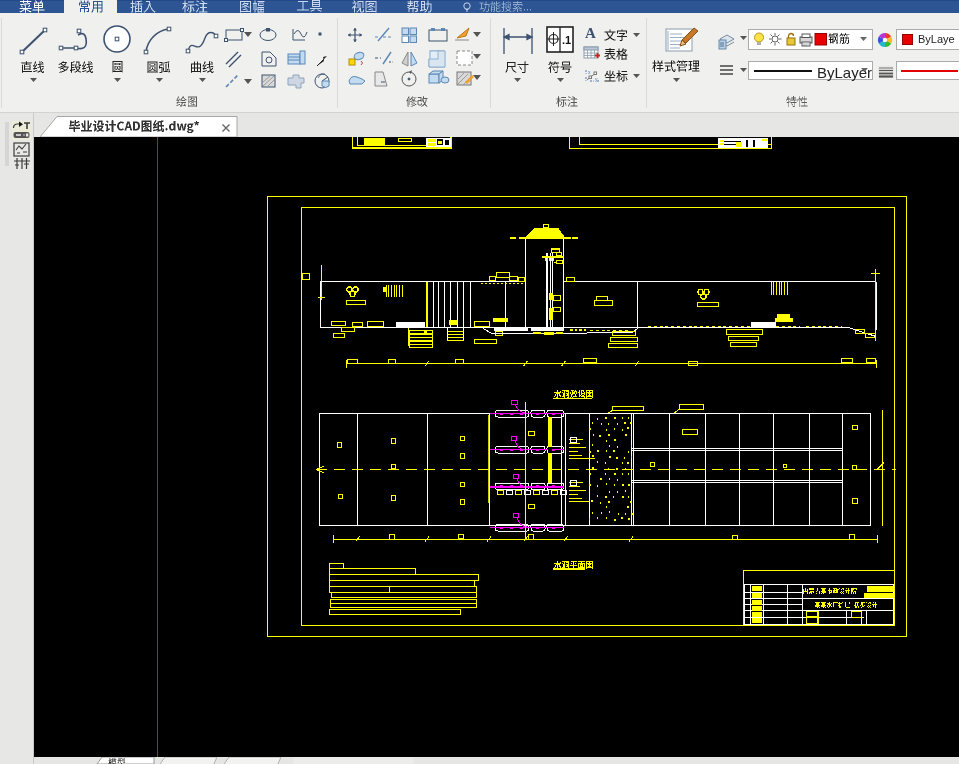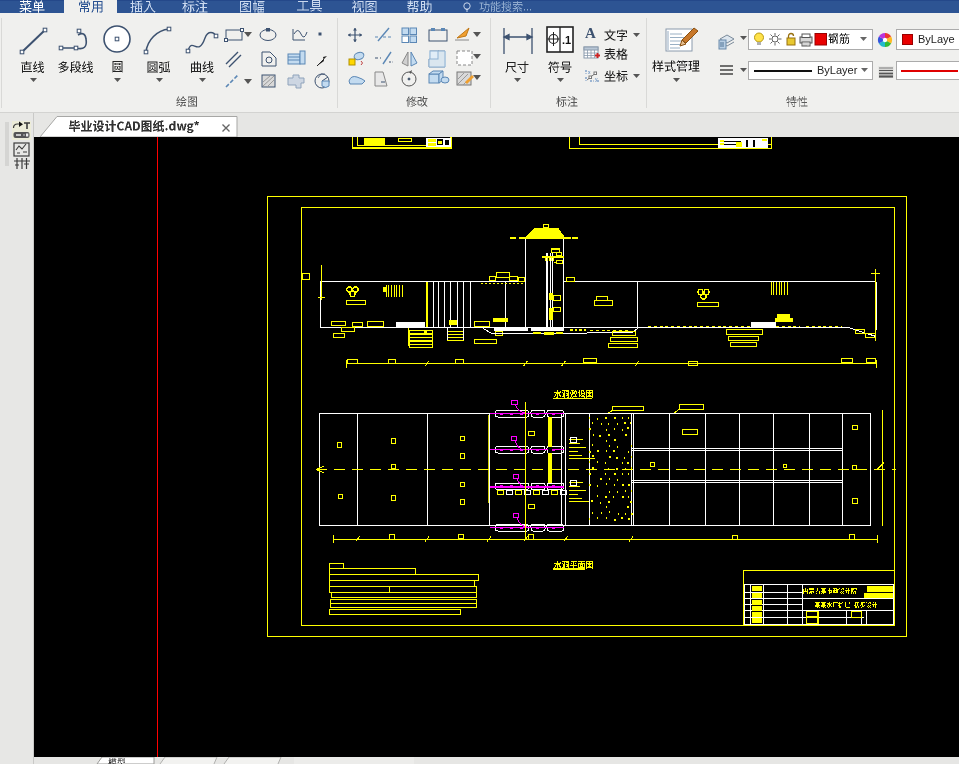--- a/index.html
+++ b/index.html
@@ -318,21 +318,21 @@
 <svg class="abs" style="left:719px;top:64px" width="15" height="12" viewBox="0 0 15 12">
     <g stroke="#444" stroke-width="1.6">
       <path d="M1 2h13M1 6h13M1 10h13"></path>
     </g>
   </svg>
 <svg class="abs" style="left:740px;top:68px" width="7" height="5">
     <path d="M0 0h7l-3.5 4z" fill="#555"></path>
   </svg>
 <div class="abs" style="left:748px;top:61px;width:125px;height:19px;background:#fff;border:1px solid #ababab"></div>
 <div class="abs" style="left:754px;top:70px;width:58px;height:1.5px;background:#111"></div>
-<div class="abs" style="left:817px;top:64px;width:50px;height:13px;font-size:11px;color:#222">ByLayer</div>
+<div class="abs" style="left:817px;top:64px;width:50px;height:13px;font-size:15px;color:#222">ByLayer</div>
 <svg class="abs" style="left:861px;top:68px" width="7" height="5">
     <path d="M0 0h7l-3.5 4z" fill="#666"></path>
   </svg>
 <svg class="abs" style="left:878px;top:66px" width="16" height="12" viewBox="0 0 16 12">
     <rect x="0" y="0" width="16" height="12" fill="#e8e8e6"></rect>
     <g stroke="#555">
       <path d="M1 2h14" stroke-width="0.8"></path>
       <path d="M1 4.5h14" stroke-width="1.2"></path>
       <path d="M1 7.5h14" stroke-width="1.8"></path>
       <path d="M1 10.5h14" stroke-width="2.2"></path>

